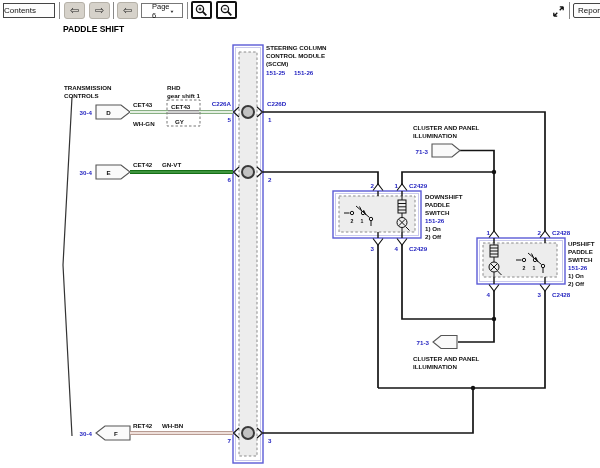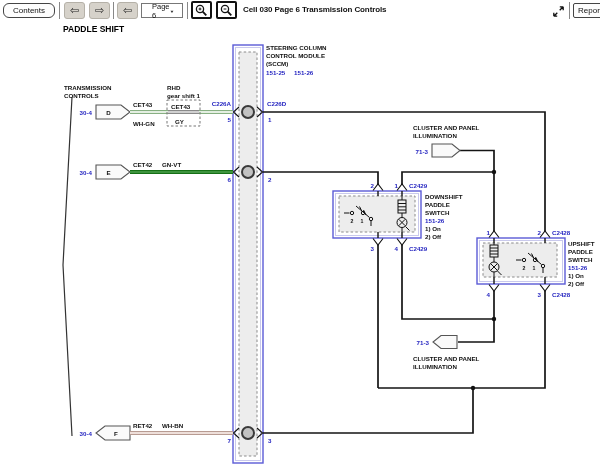--- a/index.html
+++ b/index.html
@@ -1,19 +1,19 @@
 <!DOCTYPE html>
 <html><head>
 <meta charset="utf-8">
 <style>
   html,body{margin:0;padding:0}
   body{width:600px;height:468px;overflow:hidden;background:#fff;font-family:"Liberation Sans",sans-serif;position:relative}
   .toolbar{position:absolute;top:0;left:0;width:600px;height:22px;background:#fff}
   .tbtn{position:absolute;box-sizing:border-box;cursor:default}
-  #btn-contents{left:3px;top:3px;width:52px;height:15px;border:1px solid #444;border-radius:6px;background:#fdfdfd;font-size:8px;text-align:center;line-height:13px;color:#111}
+  #btn-contents{left:3px;top:3px;width:52px;height:15px;border:1px solid #444;border-radius:0;background:#fdfdfd;font-size:8px;line-height:13px;color:#111}
   .sep{position:absolute;top:2px;width:1px;height:17px;background:#888}
   .navbtn{top:2px;width:21px;height:17px;background:#d6d2ca;border:1px solid #b5b1a8;border-radius:3px;font-size:11px;line-height:15px;text-align:center;color:#222}
   #page-select{left:141px;top:3px;width:42px;height:15px;border:1px solid #777;background:#fff;font-size:7.5px;display:flex;align-items:center;justify-content:space-between;padding:0 10px;color:#111}
   #page-select .caret{font-size:5px;color:#333;transform:scaleY(.8)}
   .zoombtn{top:1px;width:21px;height:18px;background:#fff;border:2px solid #111;border-radius:2px;display:flex;align-items:center;justify-content:center}
   #tb-title{position:absolute;left:243px;top:5px;font-size:8px;font-weight:bold;color:#111;letter-spacing:-0.1px;white-space:nowrap}
   #expand-btn{left:551px;top:4px;width:15px;height:15px}
   #report-btn{left:573px;top:3px;width:60px;height:15px;border:1px solid #444;border-radius:2px;background:#fdfdfd;font-size:8px;line-height:13px;padding-left:4px;white-space:nowrap;overflow:hidden;color:#111}
   svg.diagram{position:absolute;top:22px;left:0}
   .t{font:bold 6.2px "Liberation Sans",sans-serif;fill:#101010}
@@ -46,21 +46,20 @@
         <line x1="7.7" y1="7.7" x2="11.3" y2="11.3" stroke="#111" stroke-width="1.8"></line>
       </svg>
   </div>
   <div class="tbtn zoombtn" style="left:216px">
     <svg width="13" height="13">
         <circle cx="5" cy="5" r="3.6" fill="none" stroke="#111" stroke-width="1.3"></circle>
         <line x1="3.6" y1="5" x2="6.4" y2="5" stroke="#111" stroke-width="1"></line>
         <line x1="7.7" y1="7.7" x2="11.3" y2="11.3" stroke="#111" stroke-width="1.8"></line>
       </svg>
   </div>
-  <div id="tb-title">Cell 030 Page 6 Transmission Controls</div>
   <div class="tbtn" id="expand-btn">
     <svg width="15" height="15">
         <path d="M8.7 6.3 L12.2 2.8 M12.2 2.8 h-3.4 M12.2 2.8 v3.4 M6.3 8.7 L2.8 12.2 M2.8 12.2 h3.4 M2.8 12.2 v-3.4" stroke="#111" stroke-width="1.3" fill="none"></path>
       </svg>
   </div>
   <div class="sep" style="left:569px"></div>
   <div class="tbtn" id="report-btn">Report a</div>
 </div>
 
 <svg class="diagram" width="600" height="446" viewBox="0 22 600 446">

